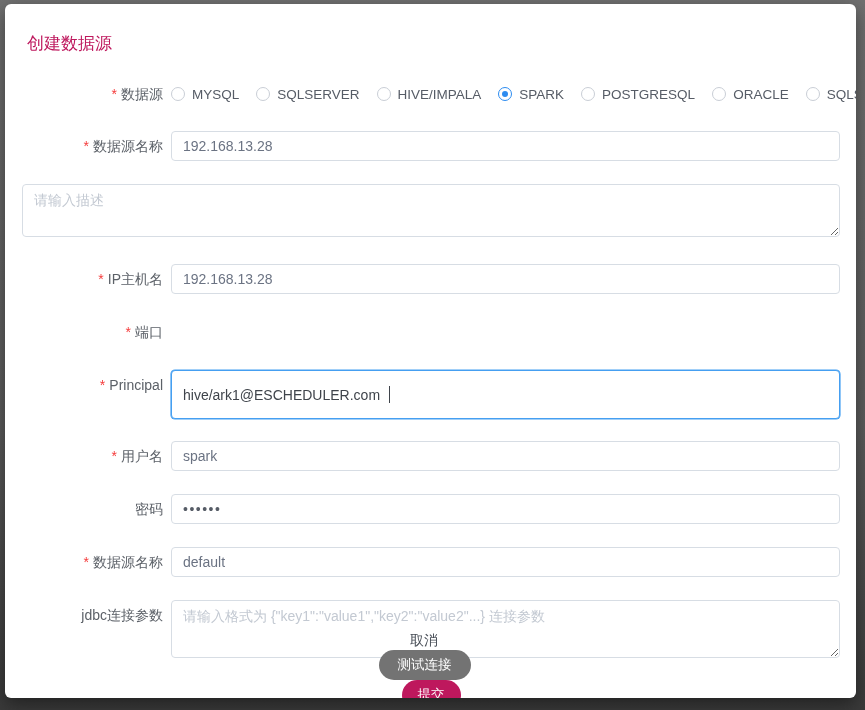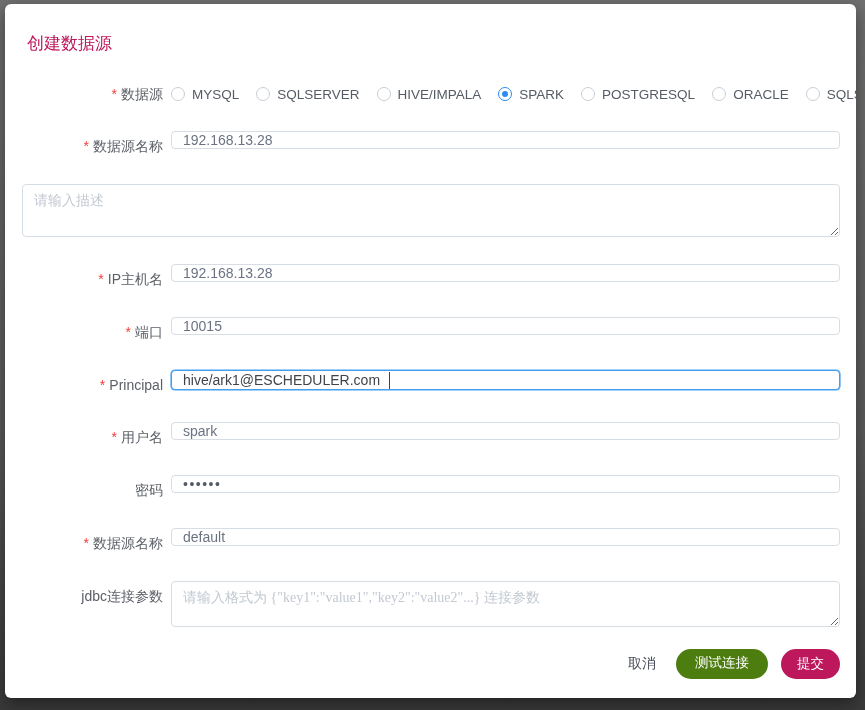--- a/index.html
+++ b/index.html
@@ -38,49 +38,49 @@
   }
   .flabel.required::before {
     content: "*";
     color: #f53b3b;
     margin-right: 4px;
     font-size: 14px;
   }
   .field { flex: 1; min-width: 0; }
   input.text {
     width: 100%;
-    height: 18px;
+    height: 30px;
     border: 1px solid #d7dde4;
     border-radius: 4px;
     padding: 0 11px;
     font-size: 14px;
     color: #6b7383;
     background: #fff;
     outline: none;
     font-family: "Liberation Sans", "DejaVu Sans", sans-serif;
   }
   textarea.text {
     width: 100%;
     border: 1px solid #d7dde4;
     border-radius: 4px;
     padding: 5px 11px;
     font-size: 14px;
     line-height: 1.5;
     color: #6b7383;
     background: #fff;
     outline: none;
     resize: vertical;
-    font-family: Liberation Serif, serif;
+    font-family: Liberation Sans, sans-serif;
   }
   textarea.ta-desc { height: 53px; }
-  textarea.ta-jdbc { height: 46px; }
+  textarea.ta-jdbc { height: 58px; }
   input.text::placeholder, textarea.text::placeholder { color: #c3c9d2; opacity: 1; }
   .row-principal { margin-bottom: 22px; }
   .row-principal input.text {
-    height: 20px;
+    height: 49px;
     border-color: #459ff1;
     box-shadow: 0 0 0 0.6px #459ff1;
     color: #3f444b;
     background-image: linear-gradient(#3f444b, #3f444b);
     background-repeat: no-repeat;
     background-size: 1px 17px;
     background-position: 217px 50%;
   }
   .row-password input.text { letter-spacing: 1.5px; color: #565c66; }
   .row-jdbc { margin-bottom: 18px; }
@@ -108,20 +108,21 @@
     background: #2d8cf0;
   }
   .radio-label { font-size: 13.5px; color: #565c66; white-space: nowrap; }
 
   
   .footer {
     display: flex;
     justify-content: flex-end;
     align-items: center;
     height: 30px;
+    flex-direction: column;
   }
   .btn-cancel {
     background: none;
     border: none;
     font-size: 14px;
     color: #464c55;
     cursor: pointer;
     padding: 0 6px;
     margin-right: 14px;
     font-family: inherit;
@@ -129,21 +130,21 @@
   .btn {
     height: 30px;
     border: none;
     border-radius: 15px;
     color: #ffffff;
     font-size: 13.5px;
     cursor: pointer;
     font-family: inherit;
     line-height: 30px;
   }
-  .btn-test { background: #4d7c0f; padding: 0 19px; margin-right: 13px; font-family: Liberation Mono, monospace; }
+  .btn-test { background: #737373; padding: 0 19px; margin-right: 13px; }
   .btn-submit { background: #be185d; padding: 0 16px; }
 </style>
 </head>
 <body>
 
 <div class="modal">
   <div class="dlg-title">创建数据源</div>
 
   <div class="form">
 
@@ -196,23 +197,20 @@
 
     <div class="row">
       <div class="flabel required">IP主机名</div>
       <div class="field">
         <input type="text" class="text" value="192.168.13.28" style="">
       </div>
     </div>
 
     <div class="row">
       <div class="flabel required">端口</div>
-      <div class="field">
-        <input type="text" class="text" value="10015" style="">
-      </div>
     </div>
 
     <div class="row row-principal">
       <div class="flabel required">Principal</div>
       <div class="field">
         <input type="text" class="text" value="hive/ark1@ESCHEDULER.com" style="">
       </div>
     </div>
 
     <div class="row">

